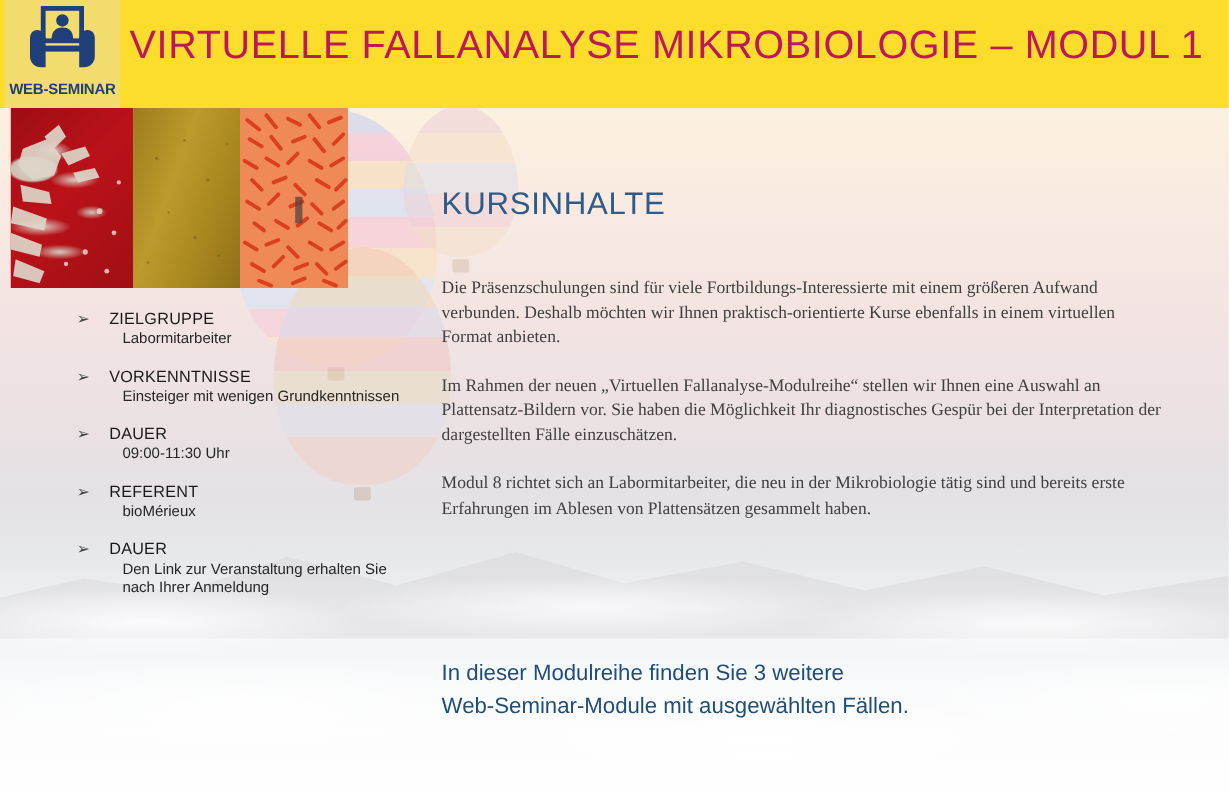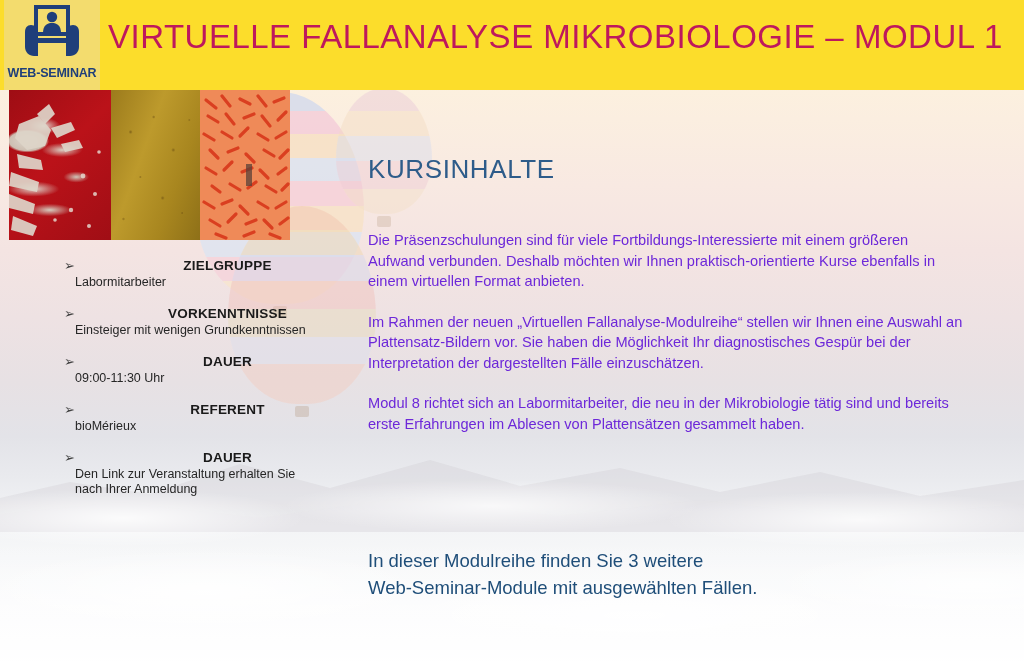--- a/index.html
+++ b/index.html
@@ -173,37 +173,38 @@
   .bullets {
     position: absolute; left: 64px; top: 258px; width: 300px;
   }
   .bullet-item { margin-bottom: 16px; position: relative; }
   .bullet-arrow {
     position: absolute; left: 0; top: 1px;
     font-size: 13px; color: #3f3f3f; line-height: 14px;
   }
   .bullet-title {
     margin-left: 27px;
-    font-size: 13.5px; font-weight: bold; color: #1a1a1a;
-    letter-spacing: .2px; line-height: 15px; text-align: center;
+    font-size: 13.5px; font-weight: normal; color: #1a1a1a;
+    letter-spacing: .2px; line-height: 15px;
   }
   .bullet-sub {
-    margin-left: 11px;
+    margin-left: 38px;
     font-size: 12.5px; color: #262626; line-height: 15px; margin-top: 2px;
   }
 
   
   .content { position: absolute; left: 368px; top: 118px; width: 600px; }
   .content-heading {
     font-size: 26px; color: #2e5c8a; letter-spacing: .6px;
     font-weight: 400; line-height: 30px; margin-top: 36px;
   }
   .para {
-    font-size: 14.6px; color: #6d28d9; line-height: 20.5px;
+    font-size: 14.6px; color: #404040; line-height: 20.5px;
     margin-top: 20px;
+    font-family: Liberation Serif, serif;
   }
   .para.p1 { margin-top: 46px; }
   .list-block { margin-top: 22px; }
   .list-main {
     font-size: 14.6px; color: #1d1d1d; line-height: 20.5px;
   }
   .list-sub {
     font-size: 14.6px; color: #1d1d1d; line-height: 20.5px; padding-left: 7px;
   }
 

